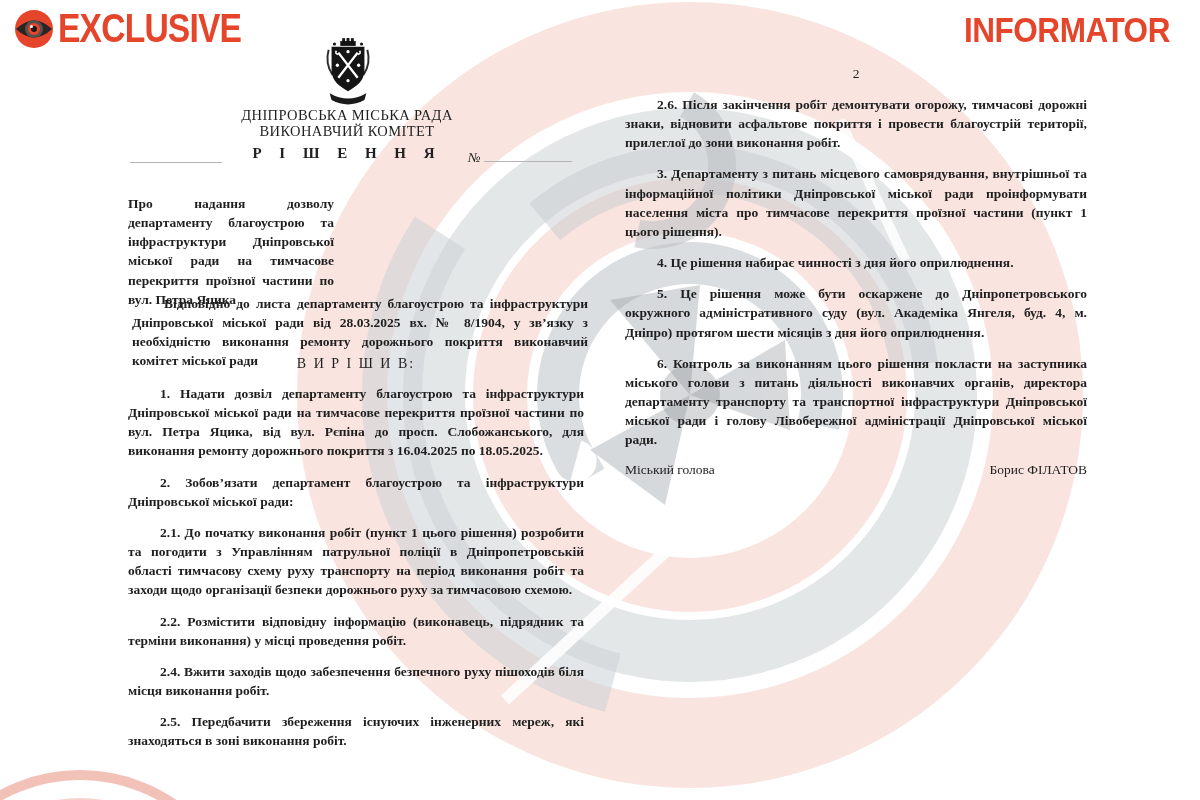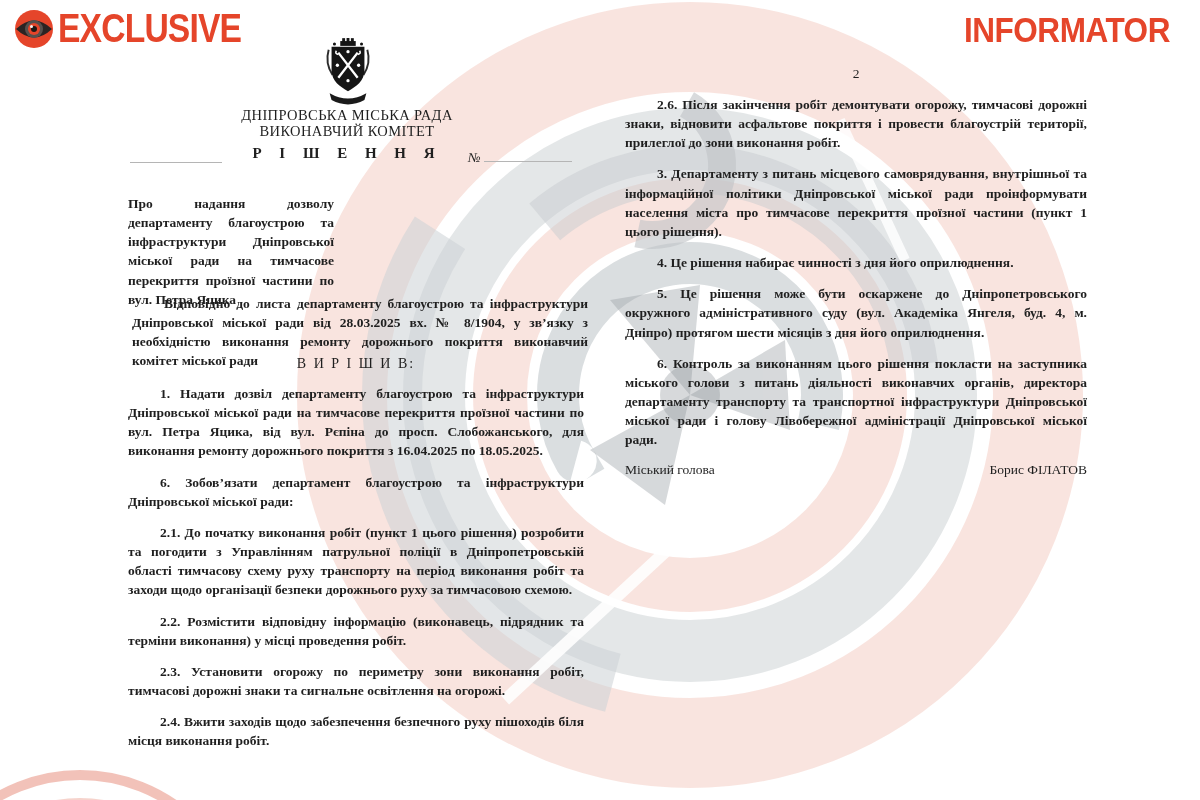--- a/index.html
+++ b/index.html
@@ -133,25 +133,25 @@
 </div>
 
 <div class="subject doc para">Про надання дозволу департаменту благоустрою та інфраструктури Дніпровської міської ради на тимчасове перекриття проїзної частини по вул. Петра Яцика</div>
 
 <div class="intro doc para indent">Відповідно до листа департаменту благоустрою та інфраструктури Дніпровської міської ради від 28.03.2025 вх. № 8/1904, у зв’язку з необхідністю виконання ремонту дорожнього покриття виконавчий комітет міської ради</div>
 
 <div class="resolved doc">В И Р І Ш И В:</div>
 
 <div class="p1-items doc">
   <p class="para indent">1. Надати дозвіл департаменту благоустрою та інфраструктури Дніпровської міської ради на тимчасове перекриття проїзної частини по вул. Петра Яцика, від вул. Рєпіна до просп. Слобожанського, для виконання ремонту дорожнього покриття з 16.04.2025 по 18.05.2025.</p>
-  <p class="para indent">6. Зобов’язати департамент благоустрою та інфраструктури Дніпровської міської ради:</p>
+  <p class="para indent">2. Зобов’язати департамент благоустрою та інфраструктури Дніпровської міської ради:</p>
   <p class="para indent">2.1. До початку виконання робіт (пункт 1 цього рішення) розробити та погодити з Управлінням патрульної поліції в Дніпропетровській області тимчасову схему руху транспорту на період виконання робіт та заходи щодо організації безпеки дорожнього руху за тимчасовою схемою.</p>
   <p class="para indent">2.2. Розмістити відповідну інформацію (виконавець, підрядник та терміни виконання) у місці проведення робіт.</p>
-  <p class="para indent">2.3. Установити огорожу по периметру зони виконання робіт, тимчасові дорожні знаки та сигнальне освітлення на огорожі.</p>
   <p class="para indent">2.4. Вжити заходів щодо забезпечення безпечного руху пішоходів біля місця виконання робіт.</p>
+  <p class="para indent">2.5. Передбачити збереження існуючих інженерних мереж, які знаходяться в зоні виконання робіт.</p>
 </div>
 
 <div class="p2 doc">
   <div class="page-number">2</div>
   <p class="para indent">2.6. Після закінчення робіт демонтувати огорожу, тимчасові дорожні знаки, відновити асфальтове покриття і провести благоустрій території, прилеглої до зони виконання робіт.</p>
   <p class="para indent">3. Департаменту з питань місцевого самоврядування, внутрішньої та інформаційної політики Дніпровської міської ради проінформувати населення міста про тимчасове перекриття проїзної частини (пункт 1 цього рішення).</p>
   <p class="para indent">4. Це рішення набирає чинності з дня його оприлюднення.</p>
   <p class="para indent">5. Це рішення може бути оскаржене до Дніпропетровського окружного адміністративного суду (вул. Академіка Янгеля, буд. 4, м. Дніпро) протягом шести місяців з дня його оприлюднення.</p>
   <p class="para indent">6. Контроль за виконанням цього рішення покласти на заступника міського голови з питань діяльності виконавчих органів, директора департаменту транспорту та транспортної інфраструктури Дніпровської міської ради і голову Лівобережної адміністрації Дніпровської міської ради.</p>
 

